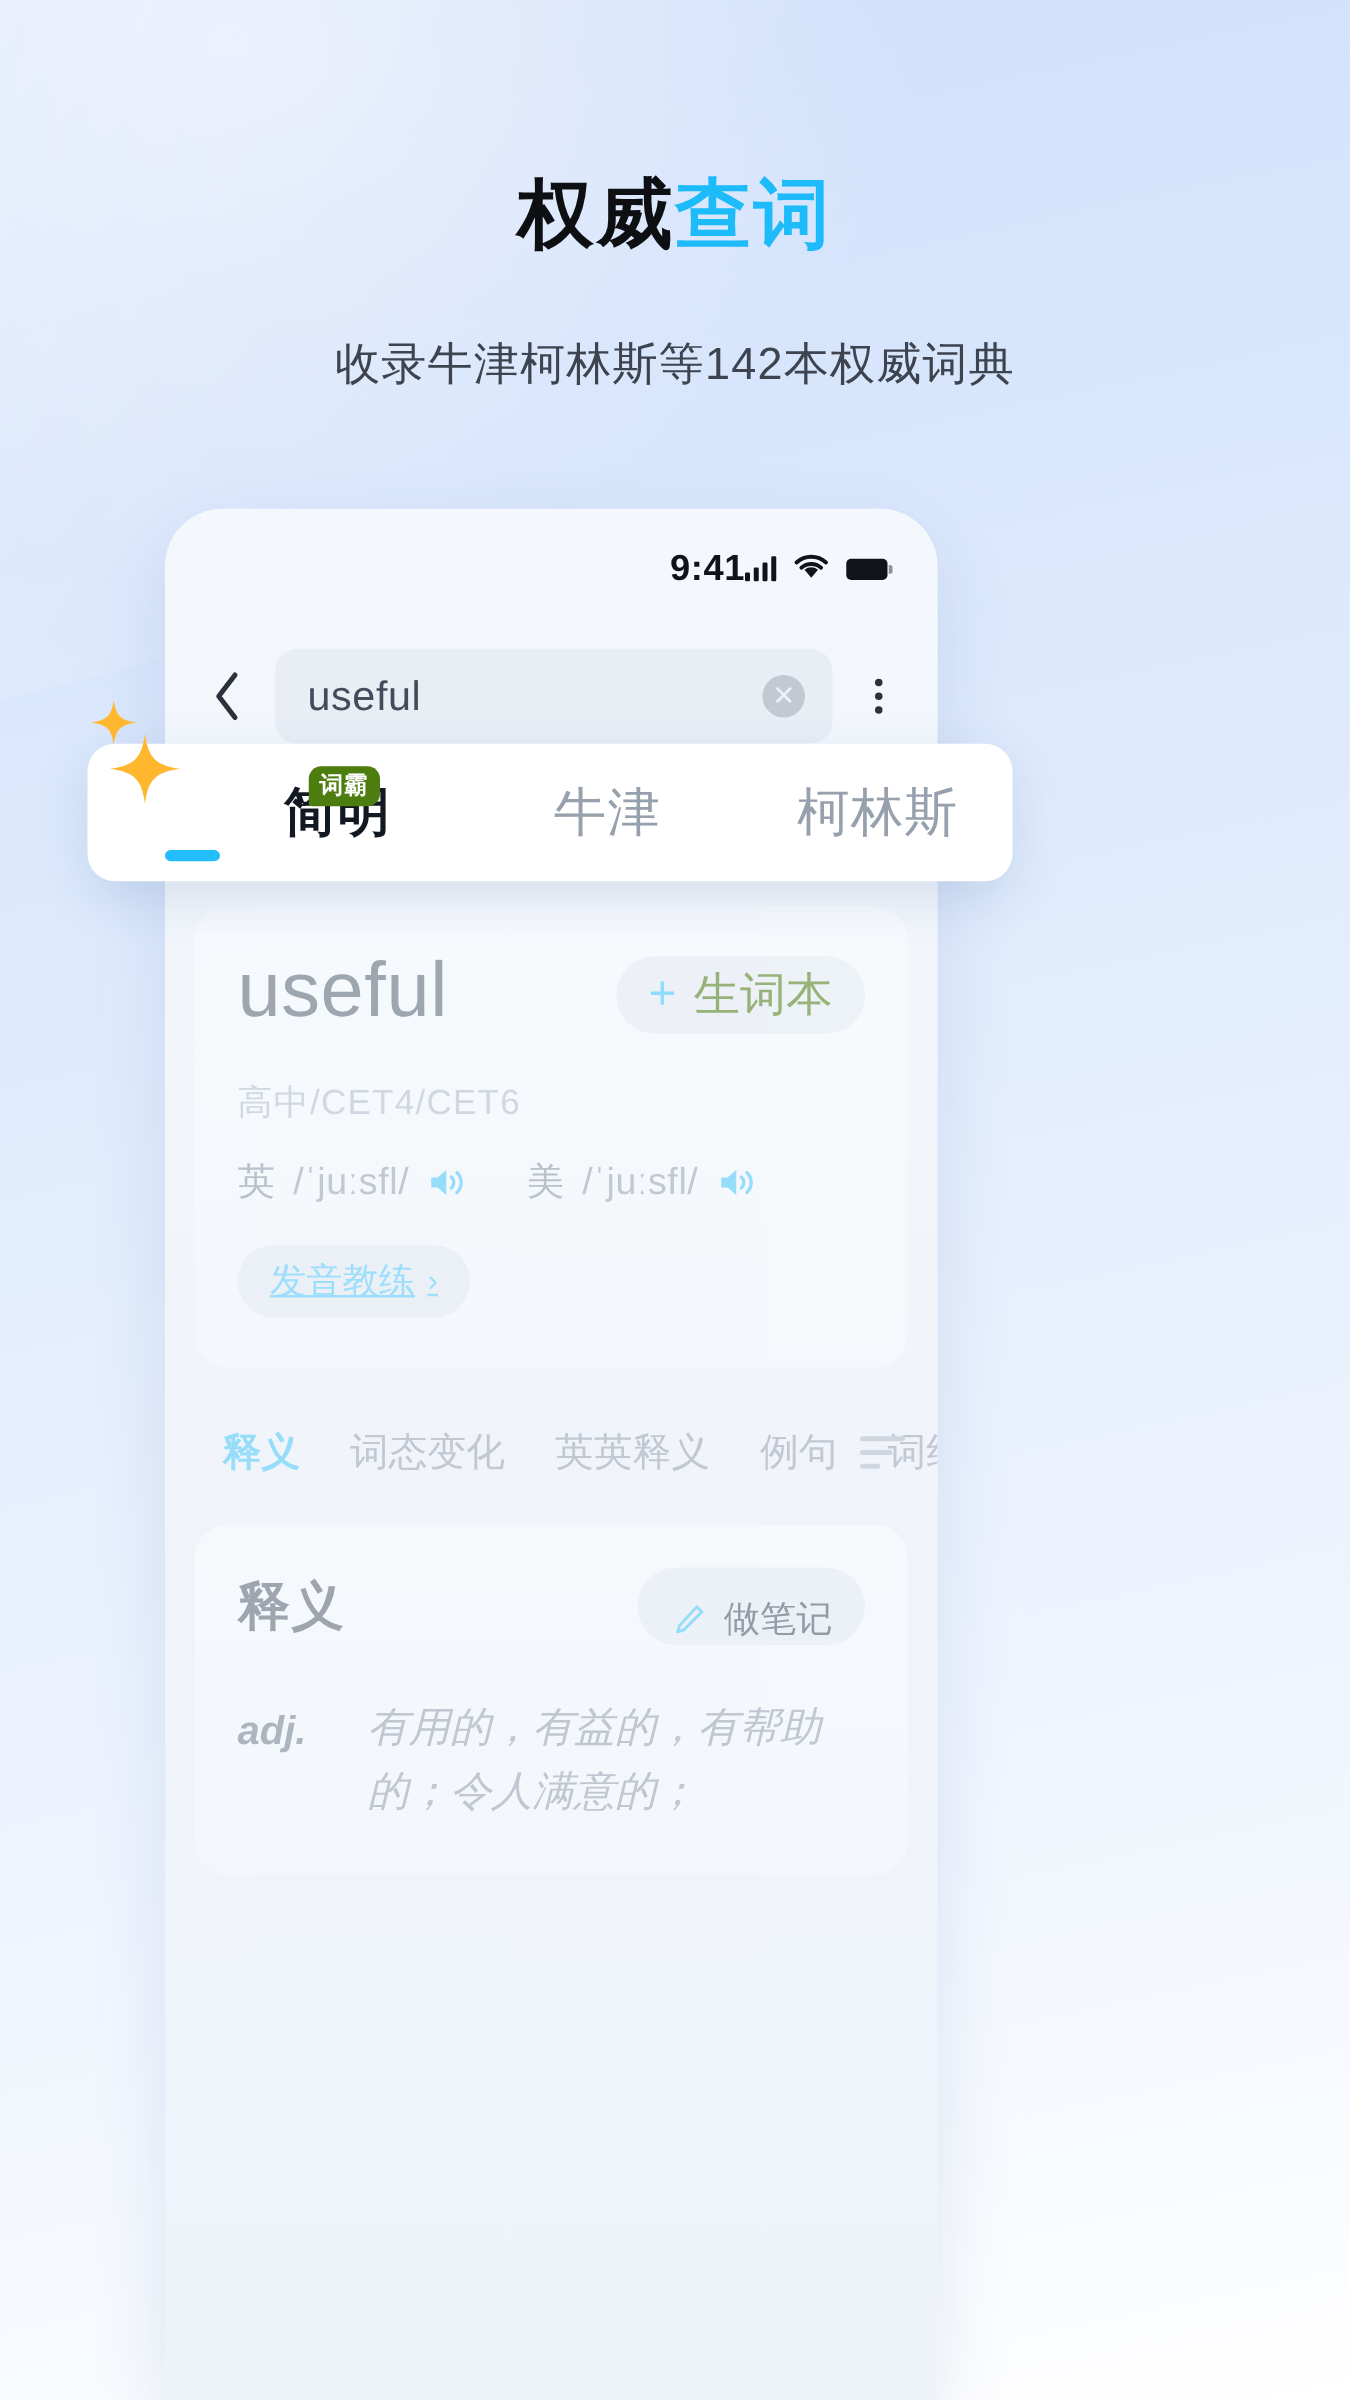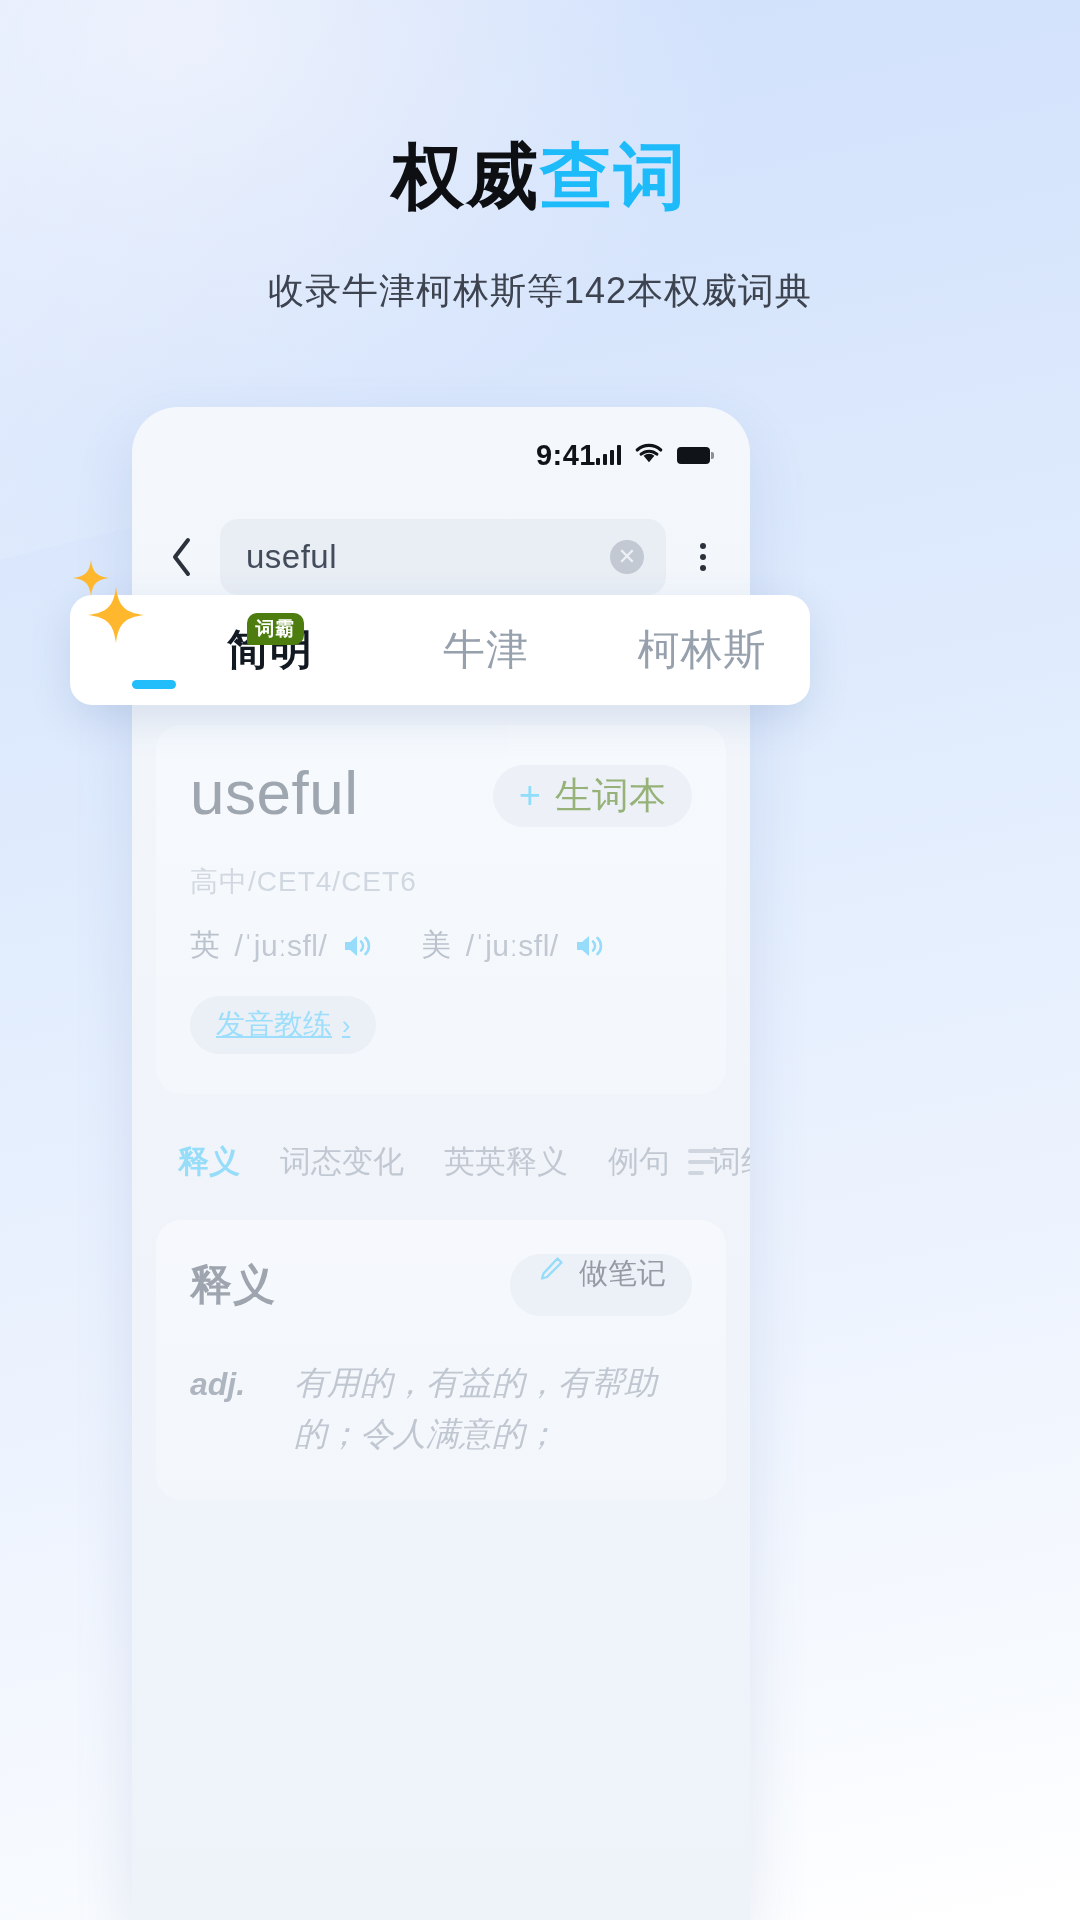--- a/index.html
+++ b/index.html
@@ -35,21 +35,21 @@
     transform: rotate(-14deg);
     pointer-events: none;
   }
 
   
   #headline {
     position: absolute;
     top: 139px;
     left: 0; right: 0;
     text-align: center;
-    font-size: 72px;
+    font-size: 61px;
     line-height: 1.05;
     font-weight: 800;
     letter-spacing: 2px;
     white-space: nowrap;
   }
   #headline .hl-dark { color: #0d0f12; }
   #headline .hl-accent { color: #1ebbfb; }
 
   #subheadline {
     position: absolute;
@@ -319,21 +319,21 @@
     font-weight: 700;
     color: #5d6673;
     letter-spacing: 1px;
   }
   #note-btn {
     height: 62px;
     padding: 0 26px;
     background: #eaeff6;
     border-radius: 31px;
     display: flex;
-    align-items: flex-start;
+    align-items: flex-end;
     gap: 13px;
   }
   #note-label { font-size: 29px; color: #4a535f; }
 
   #def-body {
     margin-top: 42px;
     display: flex;
     gap: 26px;
     align-items: flex-start;
   }

